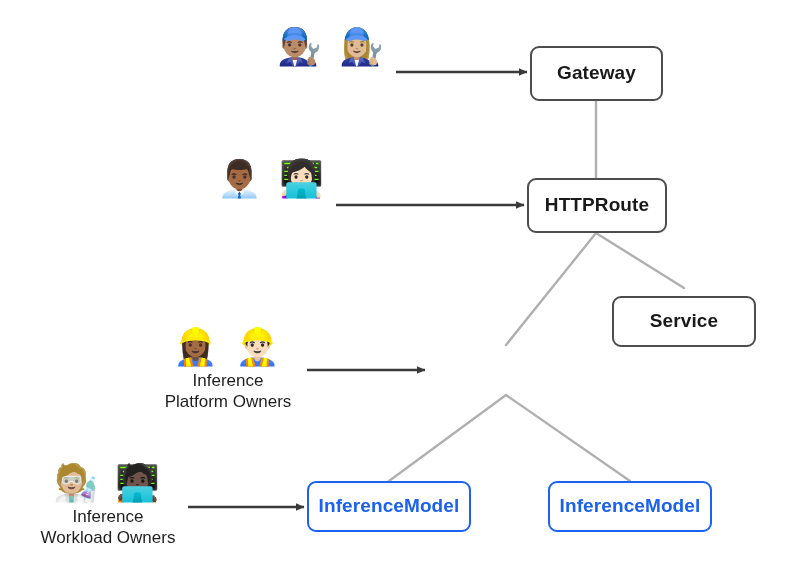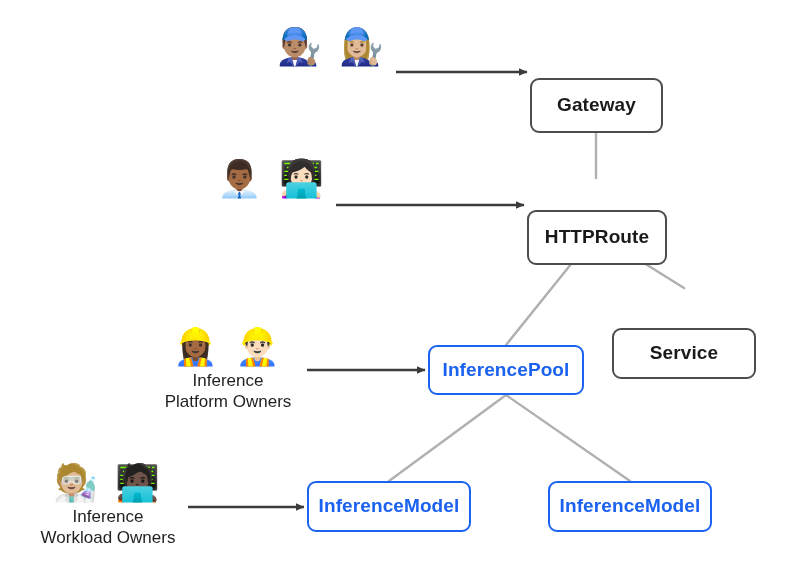--- a/index.html
+++ b/index.html
@@ -39,21 +39,20 @@
     border-radius: 9px;
     text-align: center;
     line-height: 1.1;
   }
   .node .node-label {
     font-weight: bold;
     letter-spacing: 0.1px;
   }
   .node.core {
     border: 2px solid #4d4d4d;
-    margin-top: 32px;
   }
   .node.core .node-label {
     color: #1a1a1a;
     font-size: 19px;
   }
   .node.ext {
     border: 2.5px solid #1a62ef;
   }
   .node.ext .node-label {
     color: #1a62ef;
@@ -118,23 +117,20 @@
   </div>
 
   <div class="node core" style="left:527px; top:178px; width:140px; height:55px;">
     <span class="node-label">HTTPRoute</span>
   </div>
 
   <div class="node core" style="left:612px; top:296px; width:144px; height:51px;">
     <span class="node-label">Service</span>
   </div>
 
-  <div class="node ext" style="left:428px; top:345px; width:156px; height:50px;">
-    <span class="node-label">InferencePool</span>
-  </div>
 
   <div class="node ext" style="left:307px; top:481px; width:164px; height:51px;">
     <span class="node-label">InferenceModel</span>
   </div>
 
   <div class="node ext" style="left:548px; top:481px; width:164px; height:51px;">
     <span class="node-label">InferenceModel</span>
   </div>
 
   <div class="persona" style="left:232px; top:26px;">

